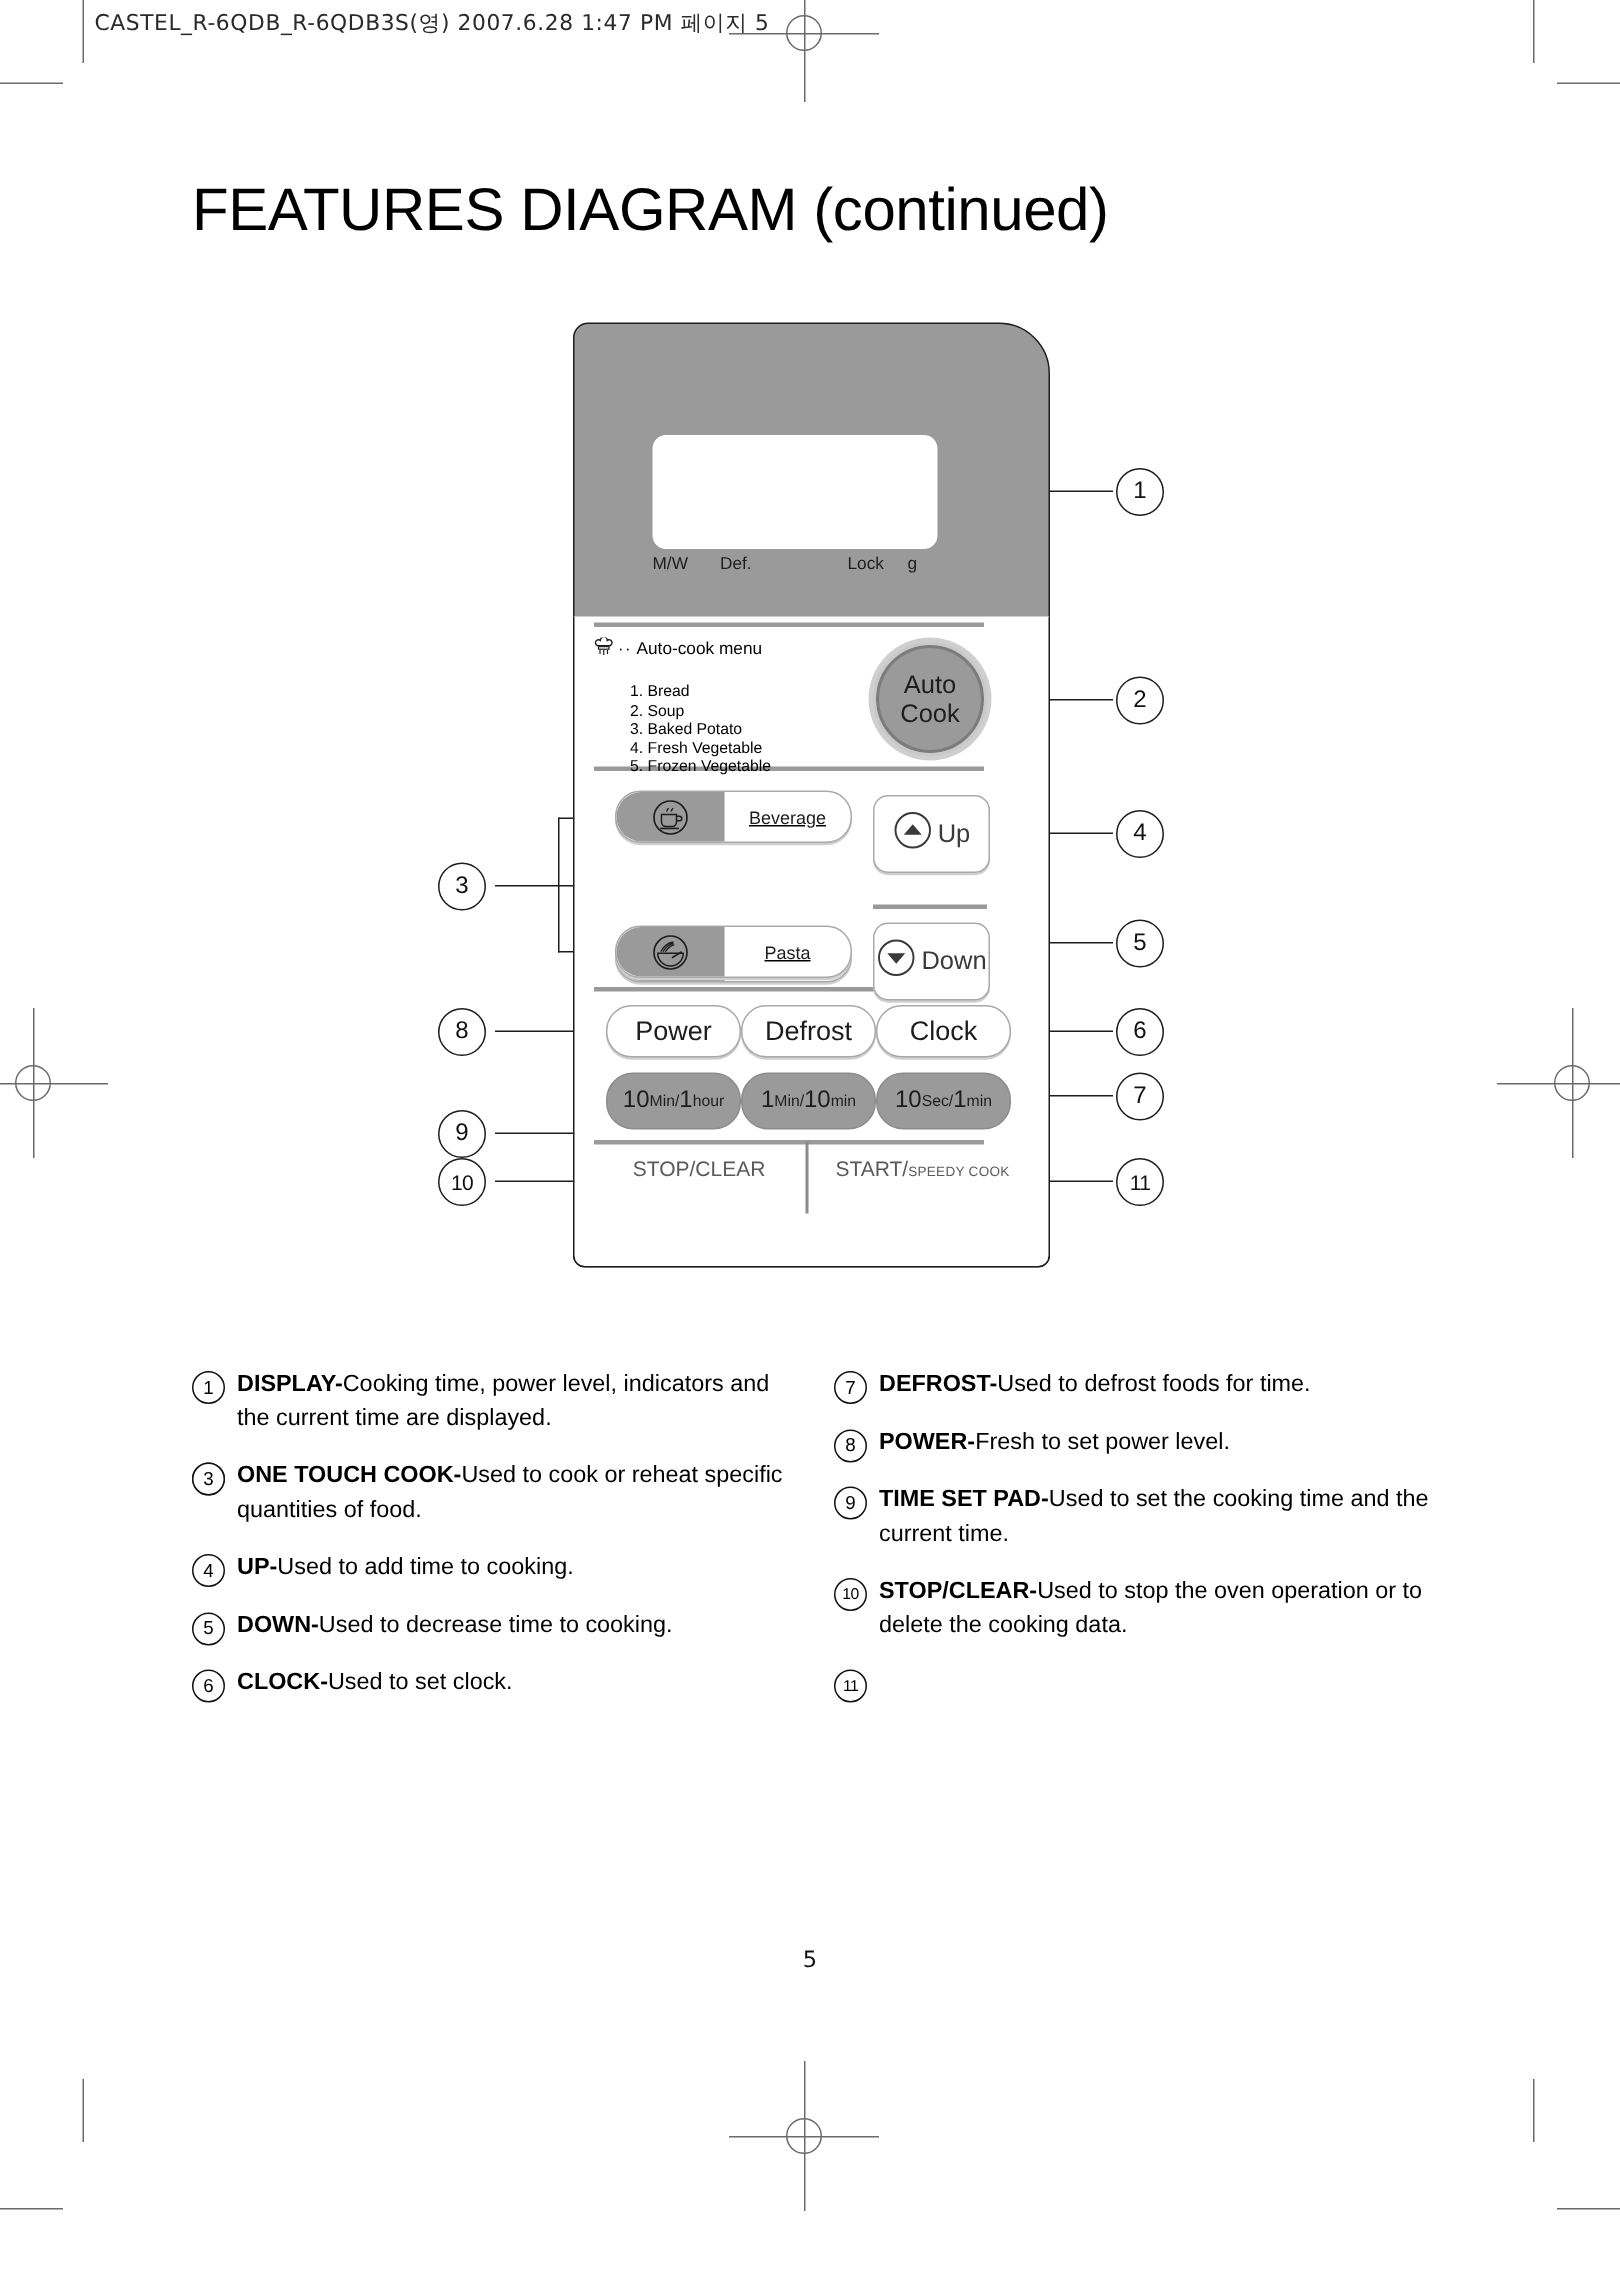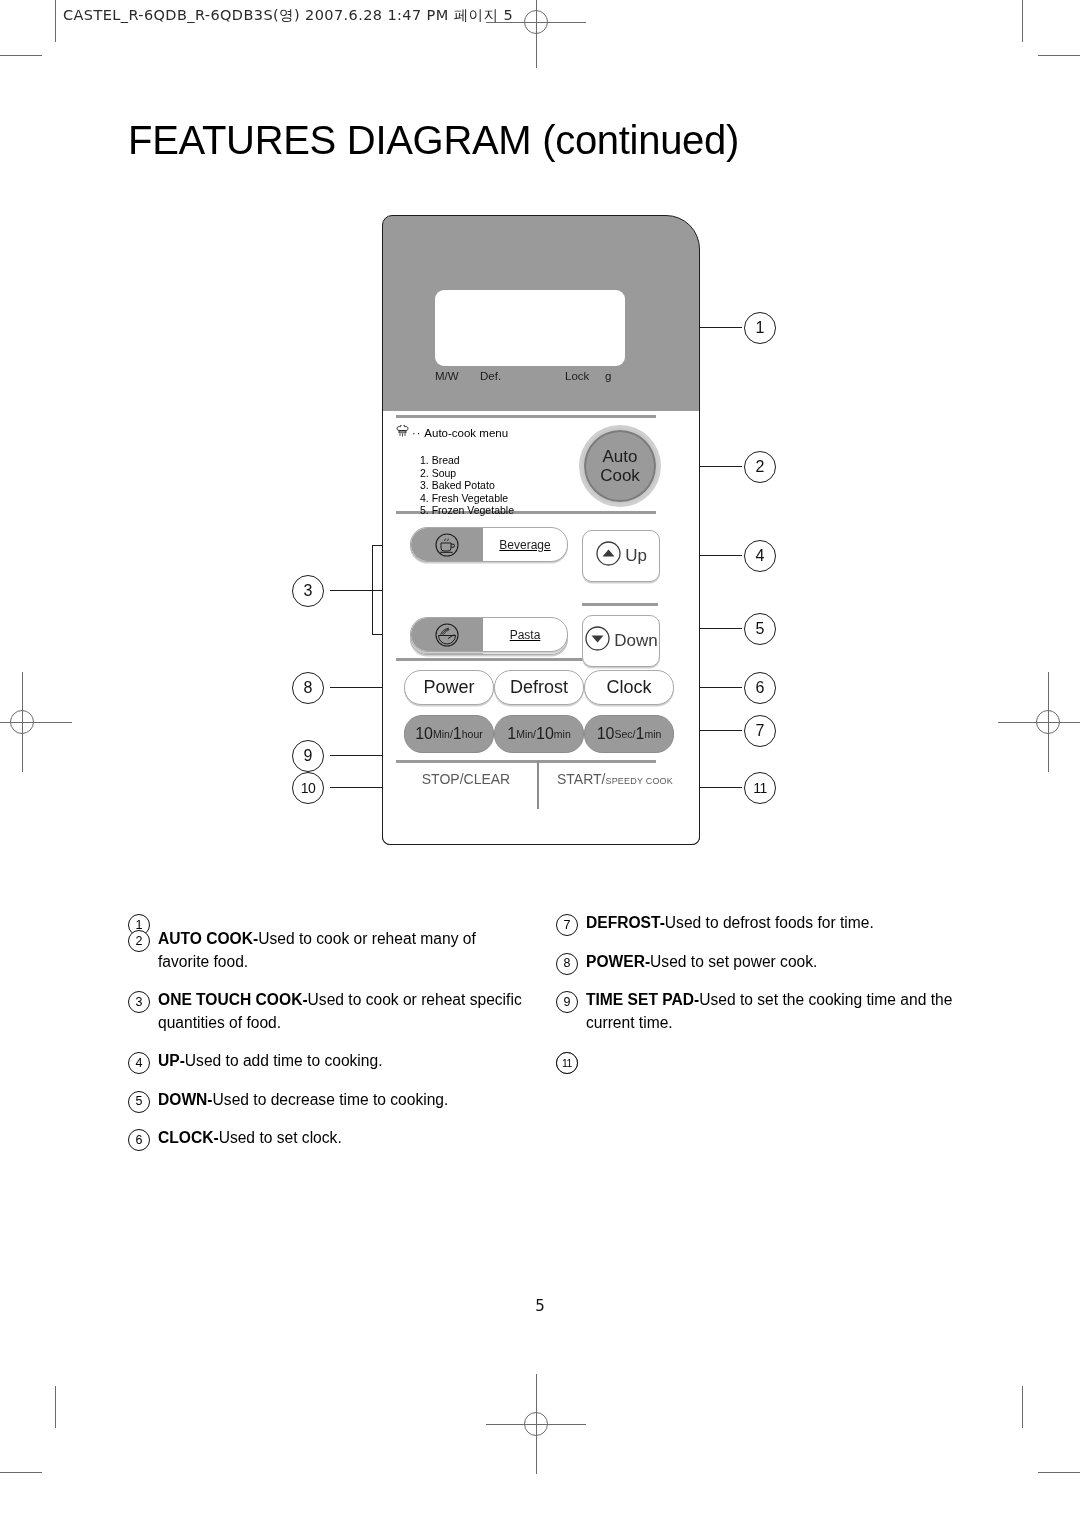--- a/index.html
+++ b/index.html
@@ -394,24 +394,24 @@
   <div class="v-divider" style="left:155px; top:546px; height:48px;"></div>
   <div class="bottom-label" style="left:163px; width:140px;">
     <span>START/</span>
     <span class="sm2">SPEEDY COOK</span>
   </div>
 </div>
 
 <div class="desc-col left">
   <div class="desc-item">
     <span class="desc-num">1</span>
+    <span class="desc-text"><b>DISPLAY-</b><span>Cooking time, power level, indicators and the current time are displayed.</span></span>
   </div>
   <div class="desc-item">
     <span class="desc-num">2</span>
-    <span class="desc-text"><b>AUTO COOK-</b><span>Used to cook or reheat many of favorite food.</span></span>
   </div>
   <div class="desc-item">
     <span class="desc-num">3</span>
     <span class="desc-text"><b>ONE TOUCH COOK-</b><span>Used to cook or reheat specific quantities of food.</span></span>
   </div>
   <div class="desc-item">
     <span class="desc-num">4</span>
     <span class="desc-text"><b>UP-</b><span>Used to add time to cooking.</span></span>
   </div>
   <div class="desc-item">
@@ -424,27 +424,28 @@
   </div>
 </div>
 
 <div class="desc-col right">
   <div class="desc-item">
     <span class="desc-num">7</span>
     <span class="desc-text"><b>DEFROST-</b><span>Used to defrost foods for time.</span></span>
   </div>
   <div class="desc-item">
     <span class="desc-num">8</span>
-    <span class="desc-text"><b>POWER-</b><span>Used to set power cook.</span></span>
+    <span class="desc-text"><b>POWER-</b><span>Fresh to set power level.</span></span>
   </div>
   <div class="desc-item">
     <span class="desc-num">9</span>
     <span class="desc-text"><b>TIME SET PAD-</b><span>Used to set the cooking time and the current time.</span></span>
   </div>
   <div class="desc-item">
     <span class="desc-num wide">10</span>
+    <span class="desc-text"><b>STOP/CLEAR-</b><span>Used to stop the oven operation or to delete the cooking data.</span></span>
   </div>
   <div class="desc-item">
     <span class="desc-num wide">11</span>
   </div>
 </div>
 
 <div class="page-number">5</div>
 
 </body></html>

